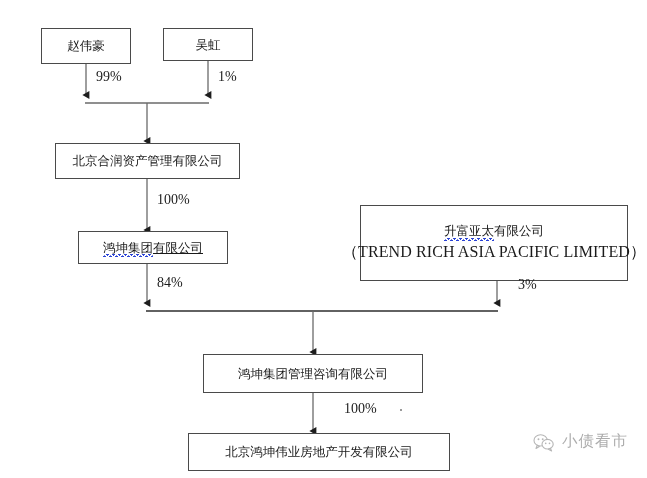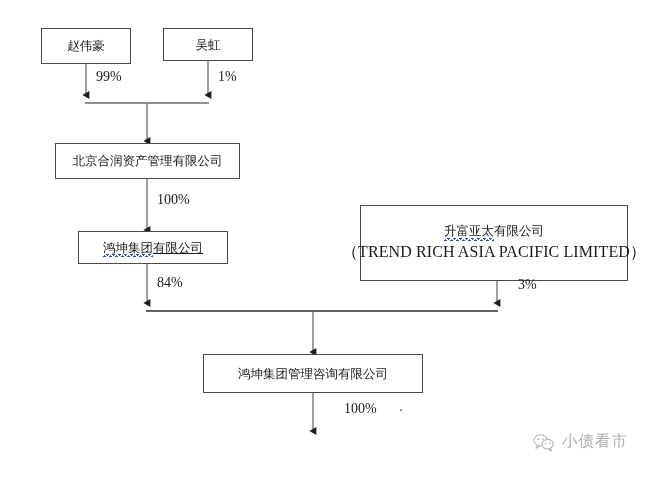--- a/index.html
+++ b/index.html
@@ -168,20 +168,23 @@
     <div class="cn underlined">
       <span class="sp">升富亚太</span><span>有限公司</span>
     </div>
     <div class="en">（TREND RICH ASIA PACIFIC LIMITED）</div>
   </div>
 
   <div class="node" style="left:203px; top:354px; width:220px; height:39px;">
     <div class="cn">鸿坤集团管理咨询有限公司</div>
   </div>
 
+  <div class="node" style="left:188px; top:433px; width:262px; height:38px;">
+    <div class="cn">北京鸿坤伟业房地产开发有限公司</div>
+  </div>
 
   <div class="pct" style="left:96px; top:69px;">99%</div>
 
   <div class="pct" style="left:218px; top:69px;">1%</div>
 
   <div class="pct" style="left:157px; top:192px;">100%</div>
 
   <div class="pct" style="left:157px; top:275px;">84%</div>
 
   <div class="pct" style="left:518px; top:277px;">3%</div>

